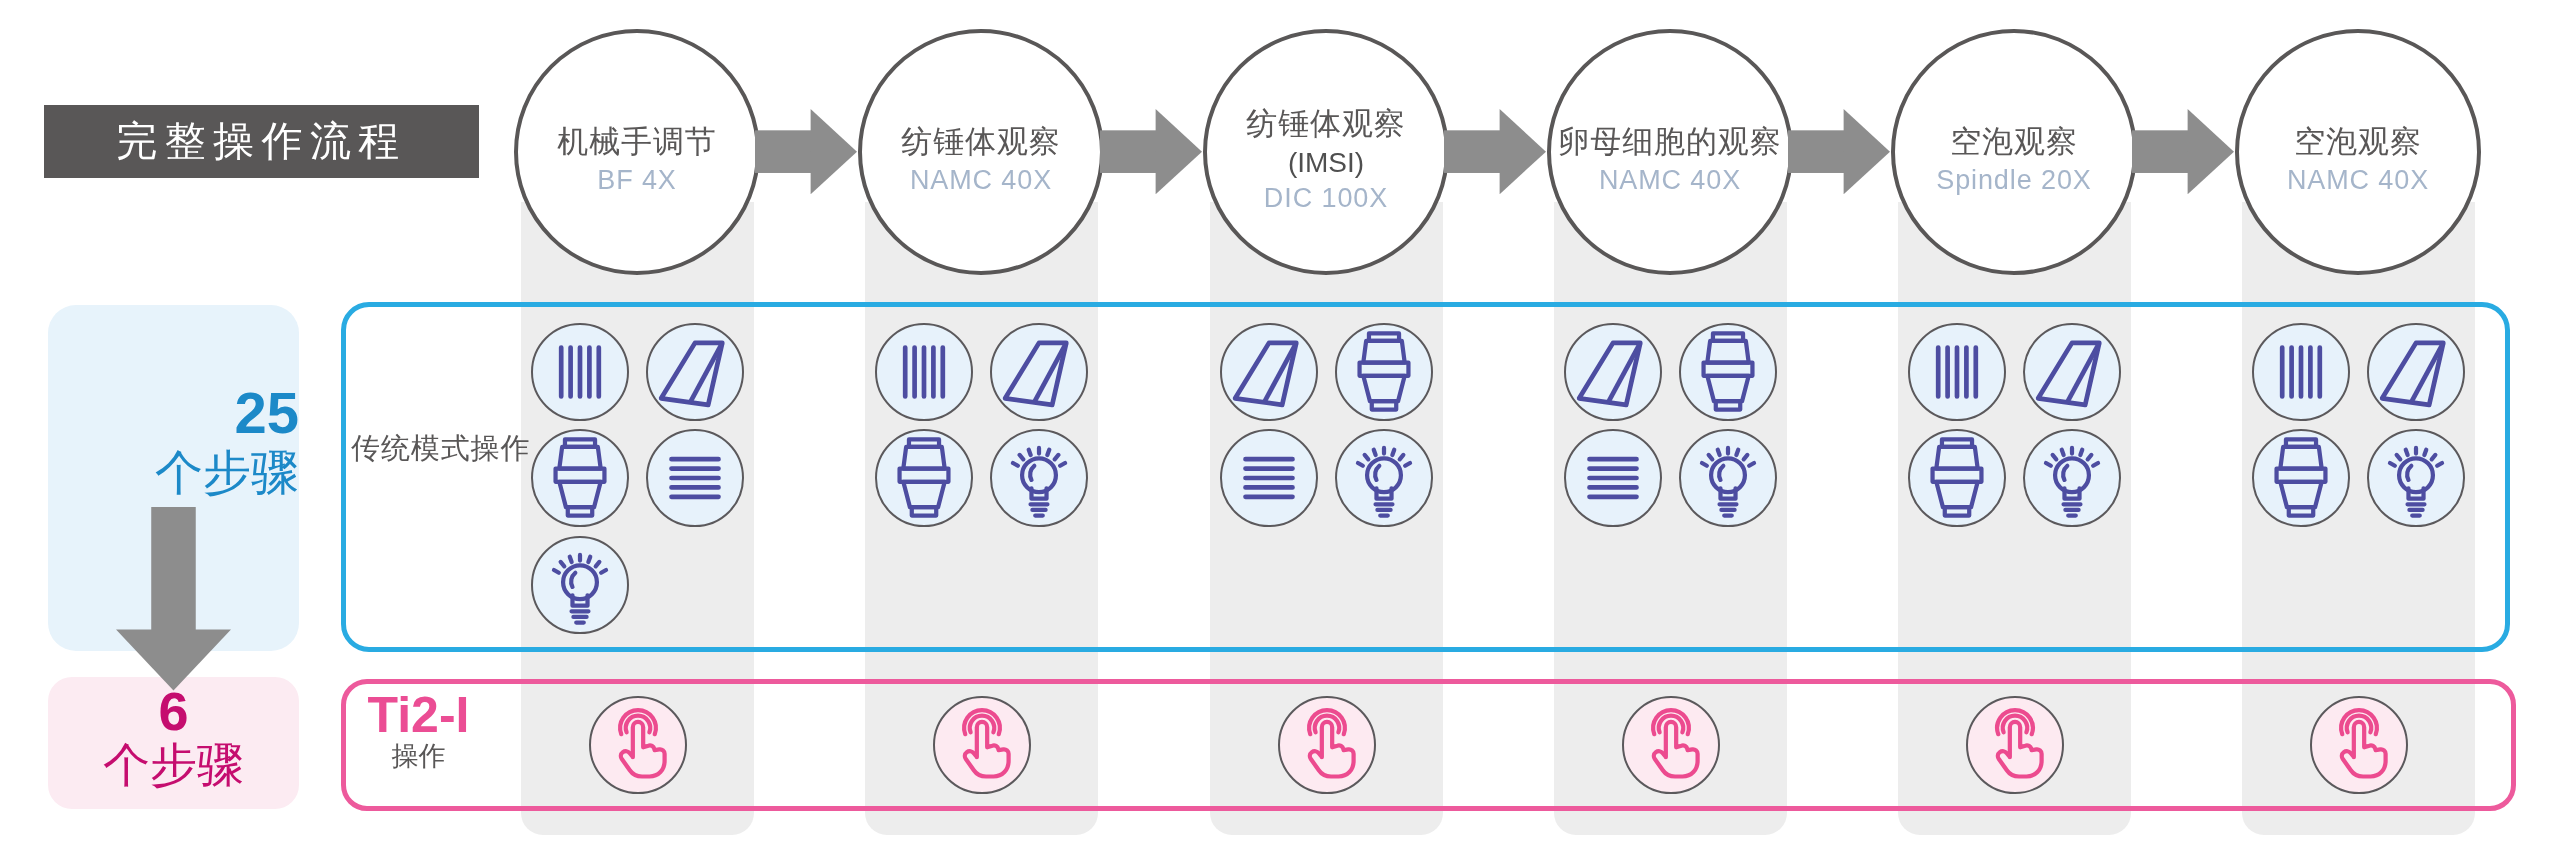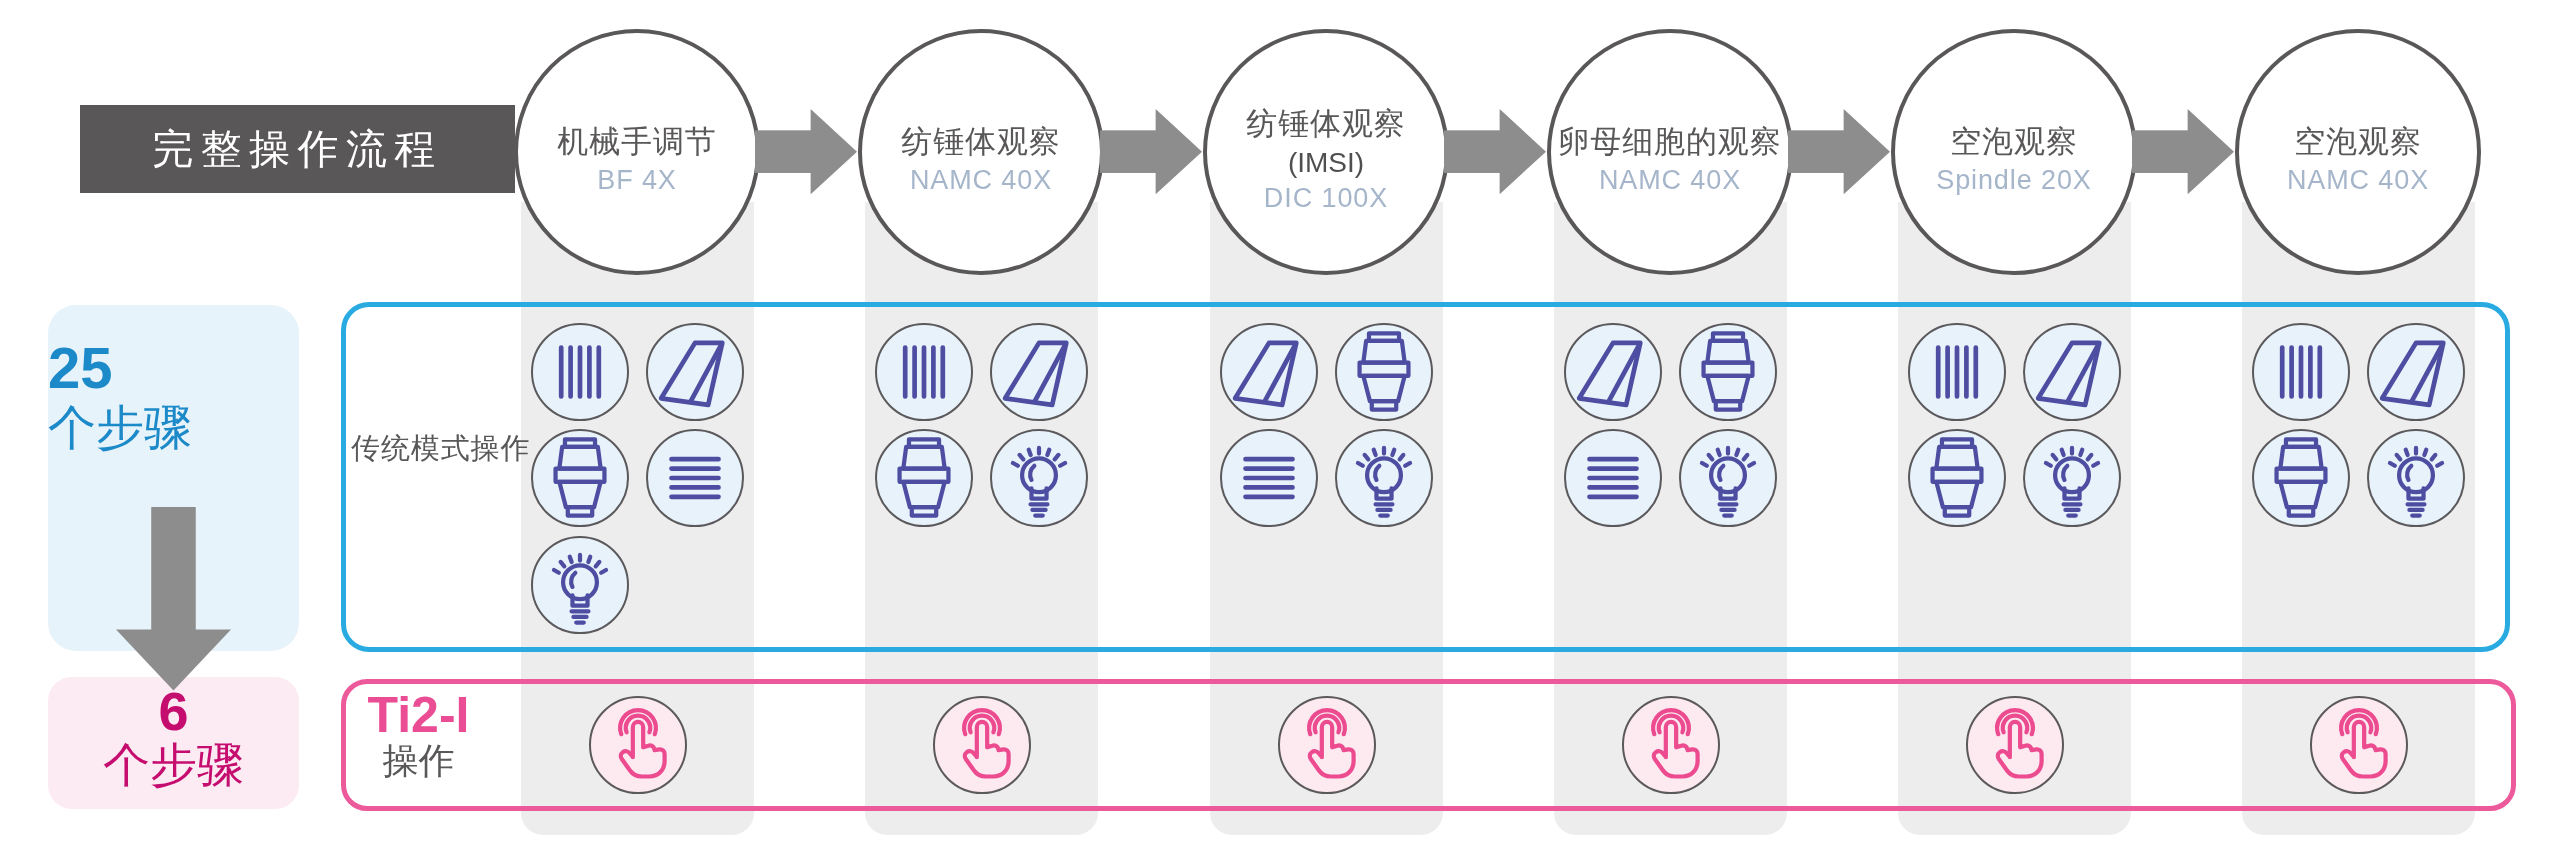--- a/index.html
+++ b/index.html
@@ -29,33 +29,33 @@
   .icon-grid{position:absolute;left:calc(var(--cx) - 106px);top:323px;width:214px;
         display:flex;flex-wrap:wrap;column-gap:16.7px;row-gap:8.4px;}
   .icon-circle{width:98px;height:98px;border-radius:50%;background:var(--icon-fill);
         border:2.8px solid var(--circle-border);box-sizing:border-box;color:var(--icon-stroke);}
   .icon-circle svg,.touch-circle svg{display:block;width:100%;height:100%;}
   .touch-wrap{position:absolute;left:calc(var(--cx) - 48px);top:696px;}
   .touch-circle{width:98px;height:98px;border-radius:50%;background:var(--touch-fill);
         border:2.8px solid var(--circle-border);box-sizing:border-box;color:var(--touch-stroke);}
   .flow-arrow{position:absolute;top:109px;width:102px;height:86px;}
   .flow-arrow svg{display:block;}
-  .main-title{position:absolute;left:44px;top:105px;width:435px;height:88px;background:var(--dark-gray);
-        color:#fff;display:flex;align-items:center;justify-content:center;font-size:41px;letter-spacing:7.4px;margin-left:36px;}
+  .main-title{position:absolute;left:44px;top:105px;width:435px;height:73px;background:var(--dark-gray);
+        color:#fff;display:flex;align-items:center;justify-content:center;font-size:41px;letter-spacing:7.4px;}
   .trad-box{position:absolute;left:341px;top:302px;width:2169px;height:350px;border:5.6px solid var(--blue-accent);
         border-radius:28px;box-sizing:border-box;}
   .trad-label{position:absolute;left:351px;top:429px;font-size:29px;color:var(--dark-gray);letter-spacing:0.9px;}
   .ti2i-box{position:absolute;left:341px;top:679px;width:2175px;height:132px;border:5.6px solid var(--pink-accent);
         border-radius:26px;box-sizing:border-box;}
   .ti2i-label{position:absolute;left:356px;top:690px;width:125px;text-align:center;}
   .ti2i-main{font-family:Liberation Sans, sans-serif;font-weight:bold;font-size:50px;
         color:var(--pink-text);line-height:1;}
-  .ti2i-sub{font-size:36px;color:var(--dark-gray);margin-top:2.8px;line-height:1;}
+  .ti2i-sub{font-size:27px;color:var(--dark-gray);margin-top:2.8px;line-height:1;}
   .steps-before{position:absolute;left:48px;top:305px;width:251px;height:346px;background:var(--light-blue-fill);
-        border-radius:28px;text-align:left;padding-top:34px;box-sizing:border-box;}
+        border-radius:28px;text-align:right;padding-top:79px;box-sizing:border-box;}
   .num-before{font-family:"Liberation Sans","DejaVu Sans",sans-serif;font-weight:bold;font-size:58px;
         color:var(--blue-text);line-height:1;}
   .unit-before{font-size:48px;color:var(--blue-text);margin-top:7.4px;line-height:1;}
   .steps-after{position:absolute;left:48px;top:677px;width:251px;height:132px;background:var(--light-pink-fill);
         border-radius:24px;text-align:center;padding-top:7.4px;box-sizing:border-box;}
   .num-after{font-family:"Liberation Sans","DejaVu Sans",sans-serif;font-weight:bold;font-size:54px;
         color:var(--magenta-text);line-height:1;}
   .unit-after{font-size:47px;color:var(--magenta-text);line-height:1;margin-top:3.7px;}
   .down-arrow{position:absolute;left:116px;top:507px;width:115px;height:186px;}
   .arrow-fill{fill:var(--arrow-gray);}

